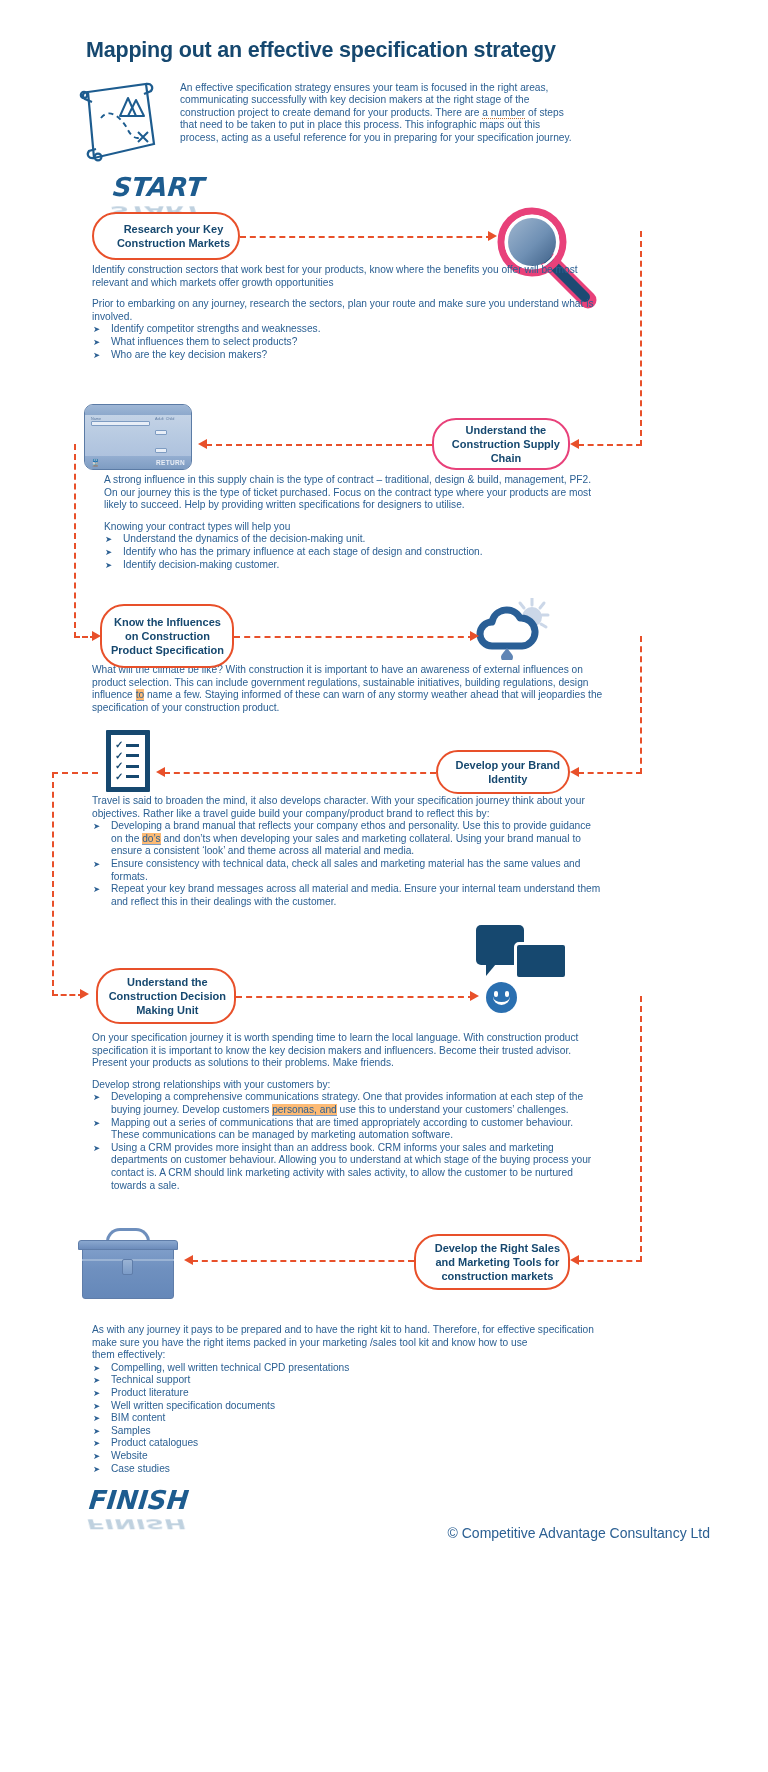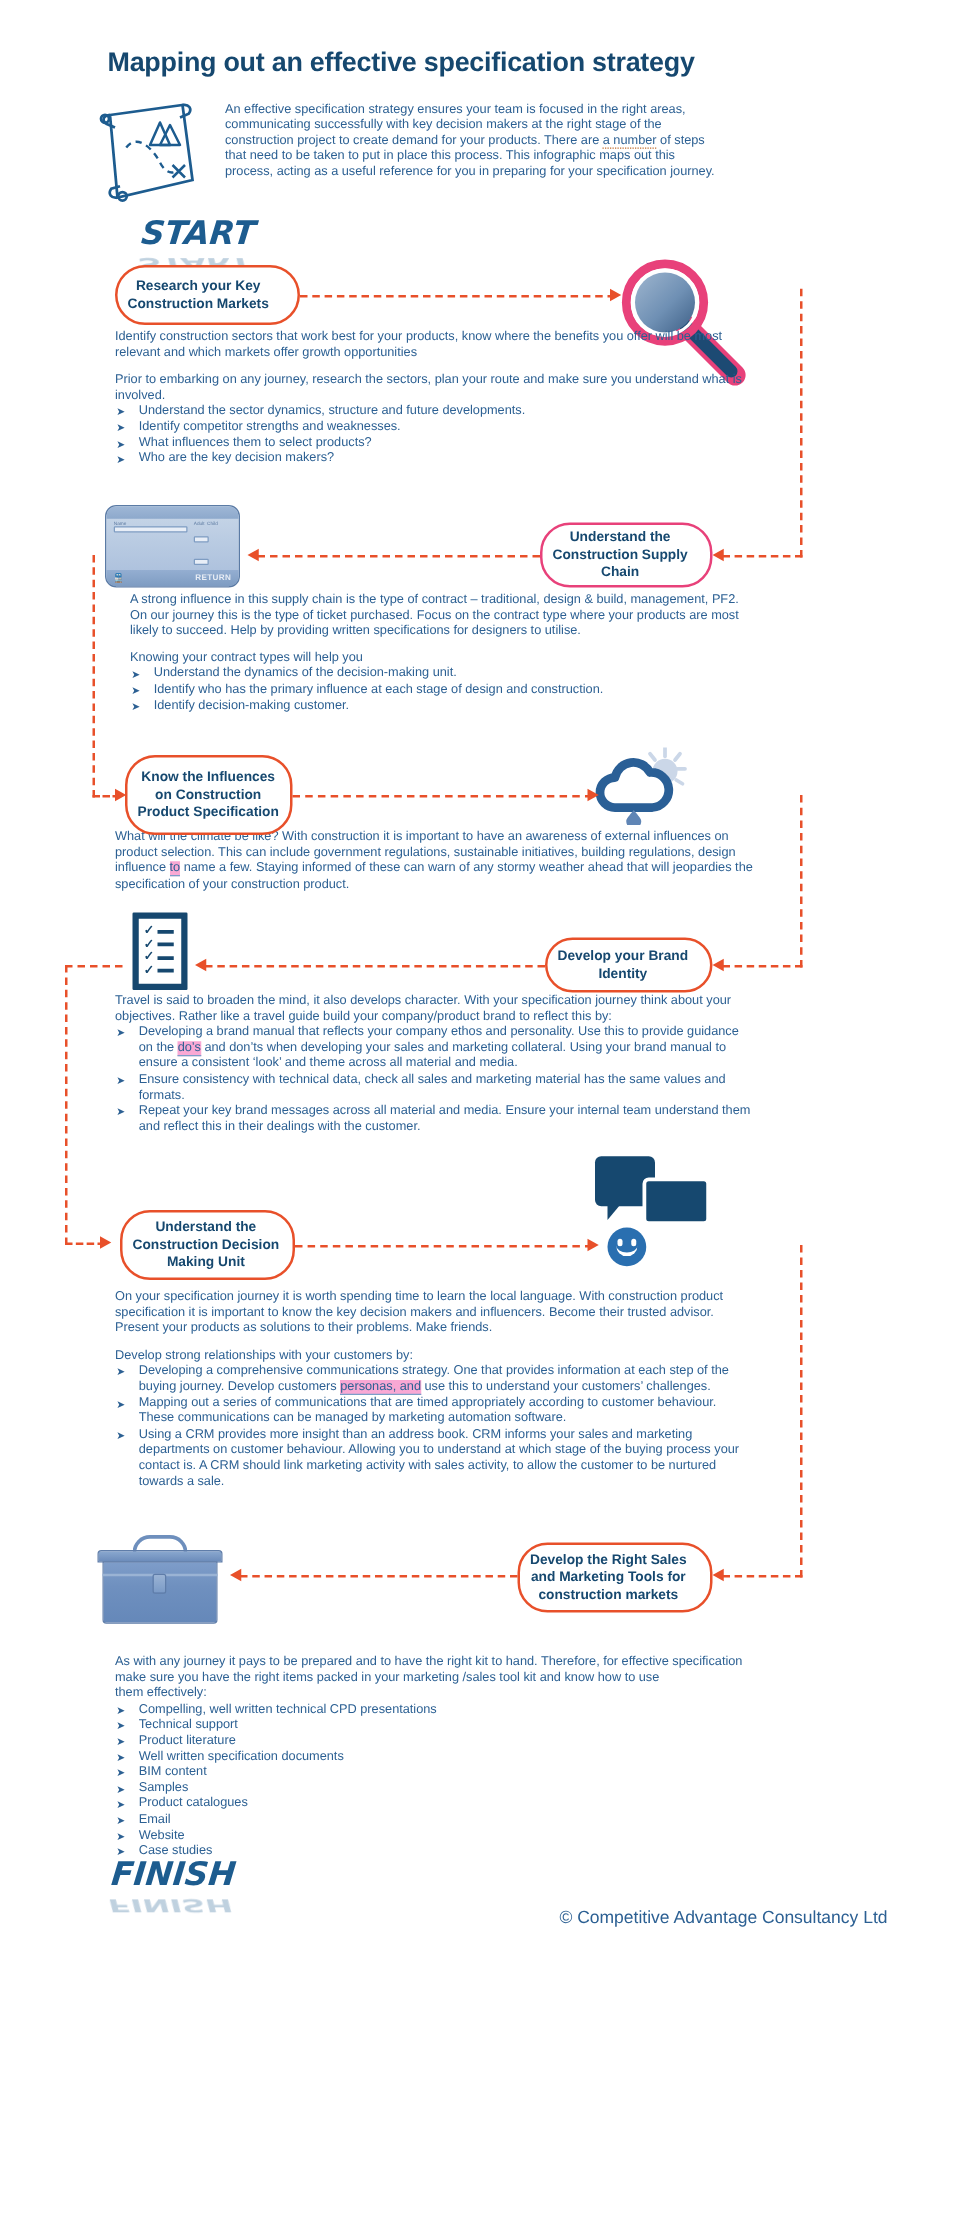--- a/index.html
+++ b/index.html
@@ -96,21 +96,21 @@
     border: 2px solid #e8502a;
     border-radius: 24px;
     background: #ffffff;
     color: #16486f;
     font-weight: bold;
     font-size: 11px;
     line-height: 14px;
     text-align: center;
     display: flex;
     align-items: center;
-    justify-content: flex-start;
+    justify-content: flex-end;
     padding: 4px 8px;
     z-index: 5;
   }
   .step-box.pink { border-color: #e8417a; }
 
   
   .body-text {
     position: absolute;
     font-size: 10.2px;
     line-height: 12.6px;
@@ -126,21 +126,21 @@
     line-height: 12.6px;
   }
   ul.arrows li::before {
     content: "\27A4";
     position: absolute;
     left: 1px;
     top: 0px;
     font-size: 8.5px;
     color: #2c6093;
   }
-  .u-blue { border-bottom: 1px solid #7b9ec9; background: #f9a8d4; }
+  .u-blue { border-bottom: 1px solid #7b9ec9; background: #fdba74; }
 
   
   .dash-h {
     position: absolute;
     height: 0;
     border-top: 2px dashed #e8502a;
     z-index: 2;
   }
   .dash-v {
     position: absolute;
@@ -335,21 +335,20 @@
   </div>
 
   <div class="dash-v" style="left:640px; top:231px; height:215px;"></div>
   <div class="dash-h" style="left:578px; top:444px; width:64px;"></div>
   <div class="arrow-l" style="left:570px; top:439px;"></div>
 
   <div class="body-text" style="left:92px; top:264px; width:512px;">
     <p>Identify construction sectors that work best for your products, know where the benefits you offer will be most relevant and which markets offer growth opportunities</p>
     <p class="tight">Prior to embarking on any journey, research the sectors, plan your route and make sure you understand what is involved.</p>
     <ul class="arrows">
-      <li>Understand the sector dynamics, structure and future developments.</li>
       <li>Identify competitor strengths and weaknesses.</li>
       <li>What influences them to select products?</li>
       <li>Who are the key decision makers?</li>
     </ul>
   </div>
 
   <div class="step-box pink" style="left:432px; top:418px; width:138px; height:52px;">
     <span style="white-space:pre-line">Understand the
 Construction Supply
 Chain</span>
@@ -540,21 +539,20 @@
     <p class="tight">As with any journey it pays to be prepared and to have the right kit to hand. Therefore, for effective specification make sure you have the right items packed in your marketing /sales tool kit and know how to use</p>
     <p class="tight">them effectively:</p>
     <ul class="arrows">
       <li>Compelling, well written technical CPD presentations</li>
       <li>Technical support</li>
       <li>Product literature</li>
       <li>Well written specification documents</li>
       <li>BIM content</li>
       <li>Samples</li>
       <li>Product catalogues</li>
-      <li>Email</li>
       <li>Website</li>
       <li>Case studies</li>
     </ul>
   </div>
 
   <div class="finish-word">
     <span>FINISH</span>
     <span class="refl">FINISH</span>
   </div>
 

